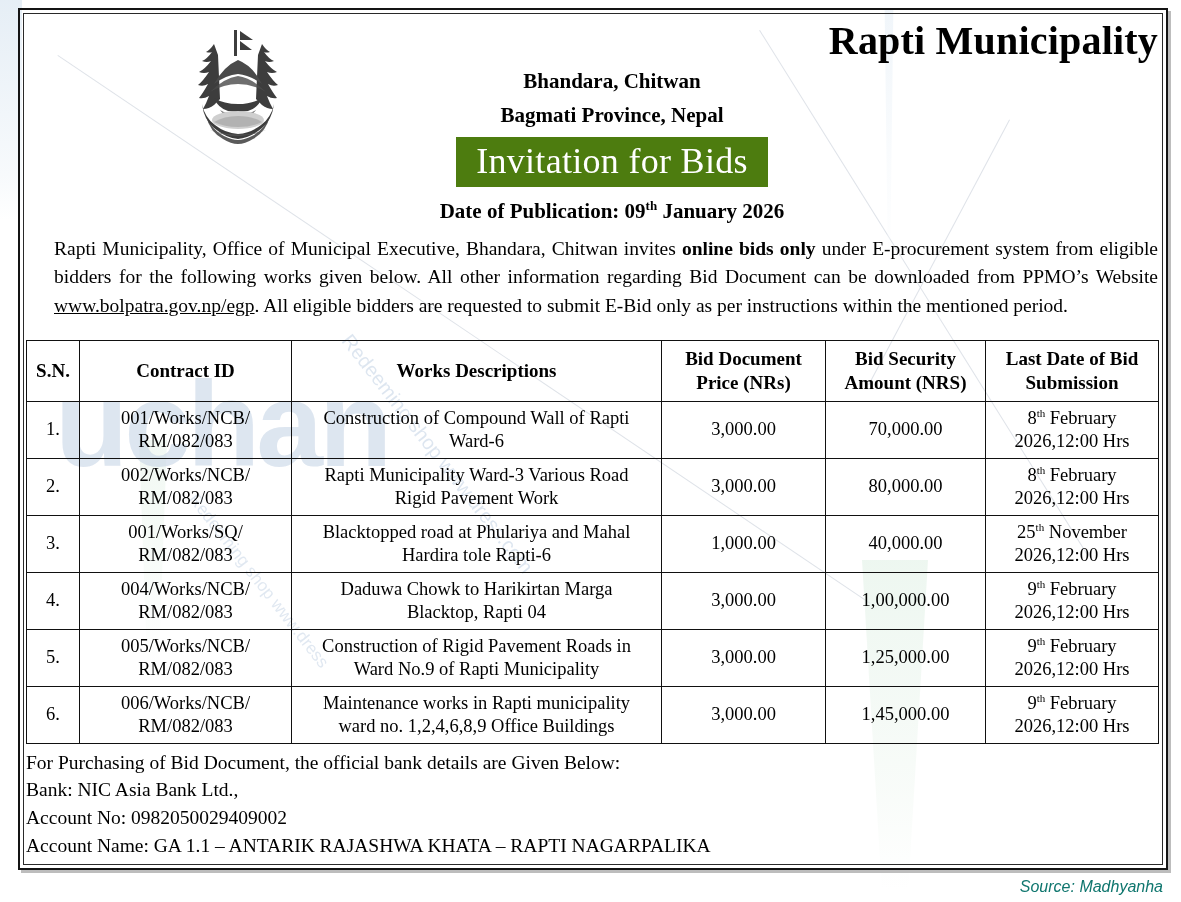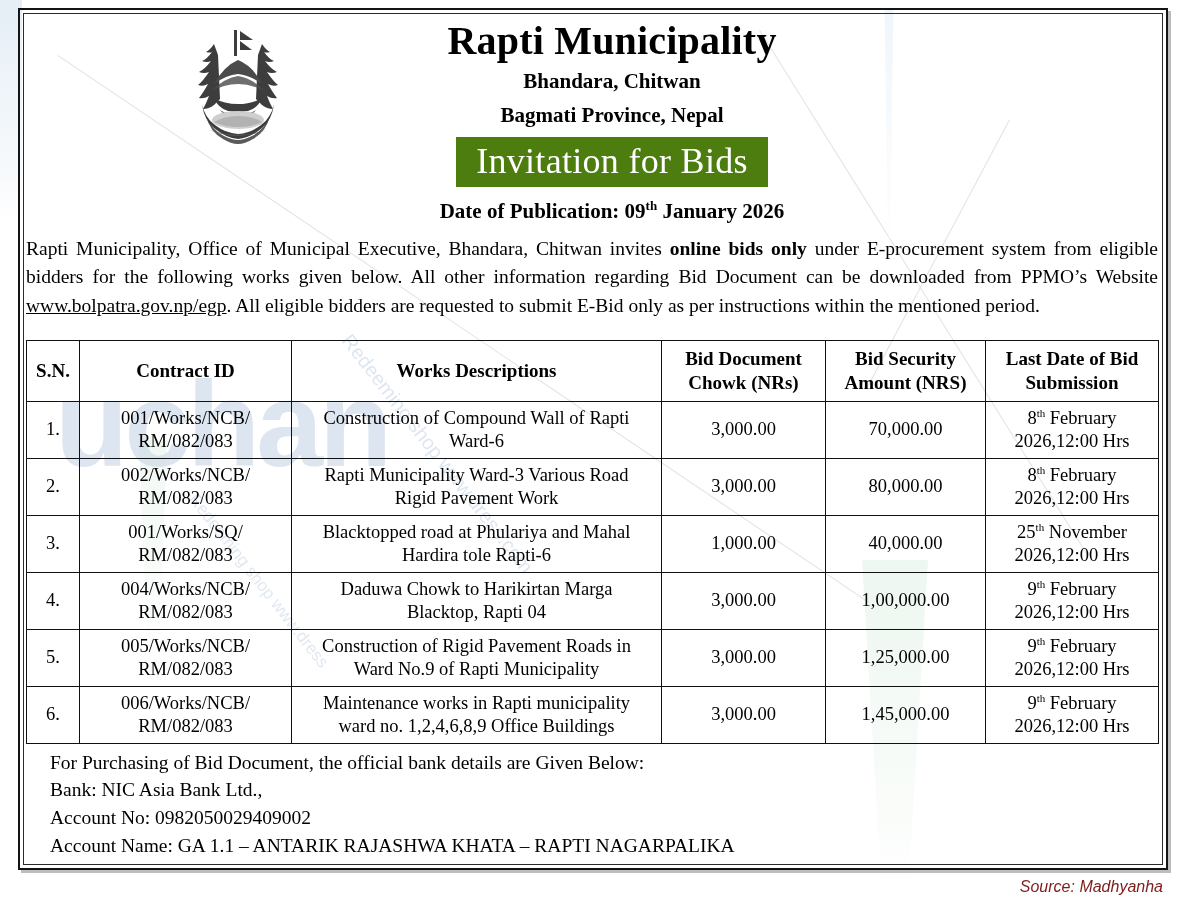--- a/index.html
+++ b/index.html
@@ -122,20 +122,21 @@
     width: 108px;
     height: 130px;
   }
   .org-title {
     font-size: 40px;
     font-weight: bold;
     line-height: 1.06;
     letter-spacing: .2px;
     margin: 0;
     padding-left: 40px;
+    text-align: right;
   }
   .org-sub {
     font-size: 31px;
     font-weight: bold;
     line-height: 1.12;
     margin: 4px 0 0 0;
     padding-left: 40px;
   }
   .org-addr1, .org-addr2 {
     font-size: 21px;
@@ -169,20 +170,21 @@
   }
   .pubdate sup { font-size: 13px; }
 
   
   .para {
     margin-top: 11px;
     font-size: 19.5px;
     line-height: 1.46;
     text-align: justify;
     text-justify: inter-word;
+    margin-left: 28px;
   }
   .para b { font-weight: bold; }
   .para .link {
     text-decoration: underline;
   }
 
   
   table.bids {
     width: 100%;
     border-collapse: collapse;
@@ -216,30 +218,30 @@
 
   td.sn { vertical-align: bottom; padding-bottom: 7px; }
   sup { font-size: 11px; vertical-align: super; }
 
   
   .footer {
     margin-top: 5px;
     font-size: 19.5px;
     line-height: 1.42;
   }
-  .footer div { white-space: nowrap; margin-left: 24px; }
+  .footer div { white-space: nowrap; }
 
   .source {
     position: absolute;
     right: 18px;
     top: 878px;
     font-family: "Liberation Sans", "DejaVu Sans", sans-serif;
     font-style: italic;
     font-size: 16px;
-    color: #7f1d1d;
+    color: #0f766e;
     z-index: 4;
   }
 </style>
 </head>
 <body>
 
 <div id="page">
 
   <div class="bg-art">
     <div class="diag" style="left:58px;  top:55px;  width:980px; transform:rotate(34deg);"></div>
@@ -316,21 +318,21 @@
           <col class="col-desc">
         <col class="col-price">
           <col class="col-sec">
           <col class="col-date">
       </colgroup>
       <thead>
         <tr>
           <th><span>S.N.</span></th>
           <th><span>Contract ID</span></th>
           <th><span>Works Descriptions</span></th>
-          <th><span>Bid Document</span><br><span>Chowk (NRs)</span></th>
+          <th><span>Bid Document</span><br><span>Price (NRs)</span></th>
           <th><span>Bid Security</span><br><span>Amount (NRS)</span></th>
           <th><span>Last Date of Bid</span><br><span>Submission</span></th>
         </tr>
       </thead>
       <tbody>
 
         <tr>
           <td class="sn">1.</td>
           <td><span>001/Works/NCB/</span><br><span>RM/082/083</span></td>
           <td><span>Construction of Compound Wall of Rapti</span><br><span>Ward-6</span></td>

